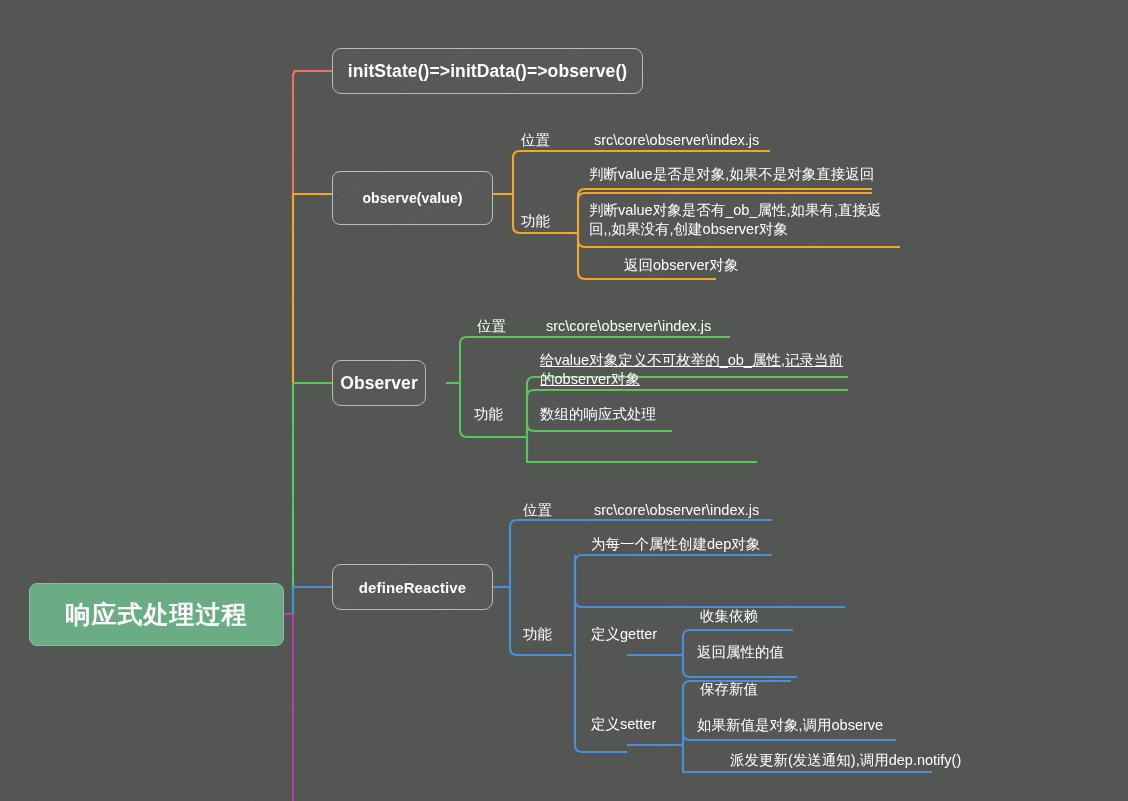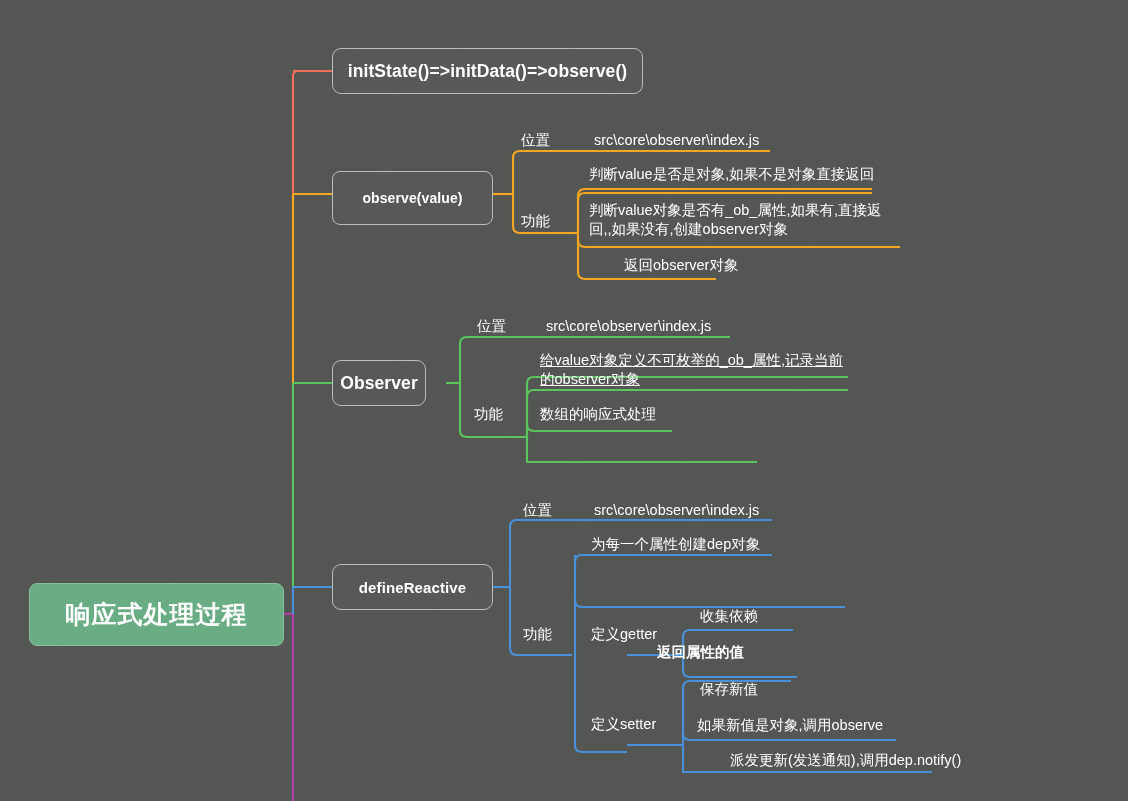--- a/index.html
+++ b/index.html
@@ -190,20 +190,20 @@
   <div class="lbl k-lbl" style="left:523px; top:501px;">位置</div>
   <div class="lbl v-lbl" style="left:594px; top:501px;">src\core\observer\index.js</div>
 
   <div class="lbl k-lbl" style="left:523px; top:625px;">功能</div>
 
   <div class="lbl v-lbl" style="left:591px; top:535px;">为每一个属性创建dep对象</div>
 
 
   <div class="lbl sub-lbl" style="left:591px; top:625px;">定义getter</div>
   <div class="lbl v-lbl" style="left:700px; top:607px;">收集依赖</div>
-  <div class="lbl v-lbl" style="left:657px; top:643px;font-weight:bold;">返回属性的值</div>
+  <div class="lbl v-lbl" style="left:697px; top:643px;">返回属性的值</div>
 
   <div class="lbl sub-lbl" style="left:591px; top:715px;">定义setter</div>
   <div class="lbl v-lbl" style="left:700px; top:680px;">保存新值</div>
   <div class="lbl v-lbl" style="left:697px; top:716px;">如果新值是对象,调用observe</div>
   <div class="lbl v-lbl" style="left:697px; top:751px;margin-left:33px;">派发更新(发送通知),调用dep.notify()</div>
 
 </div>
 
 </body></html>

